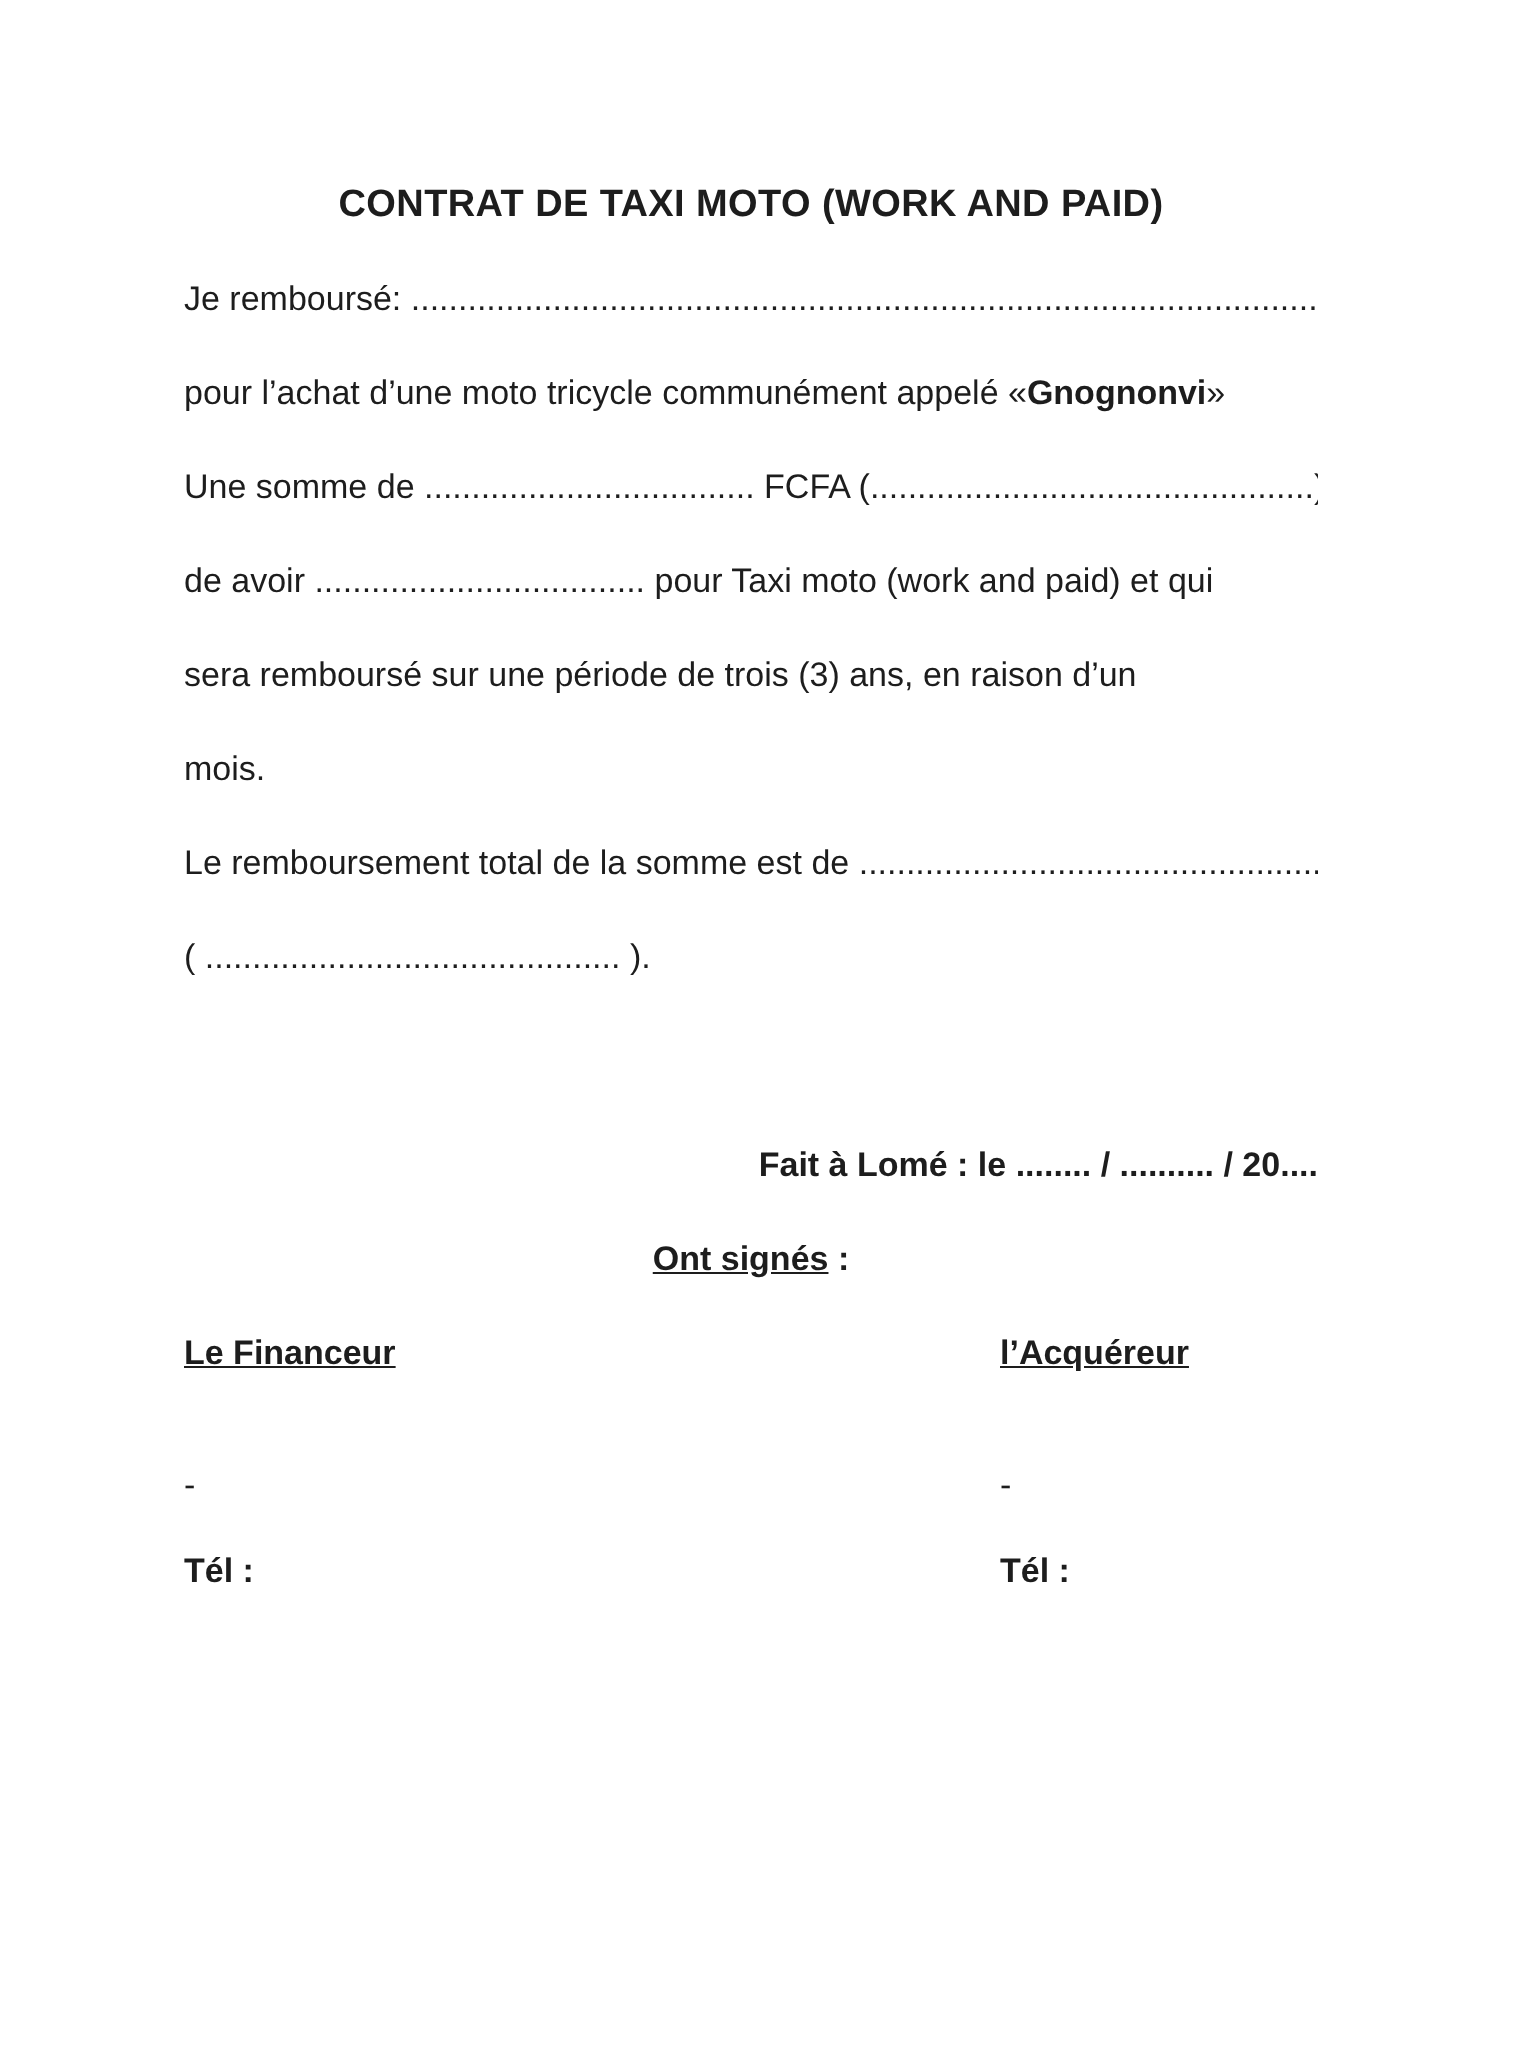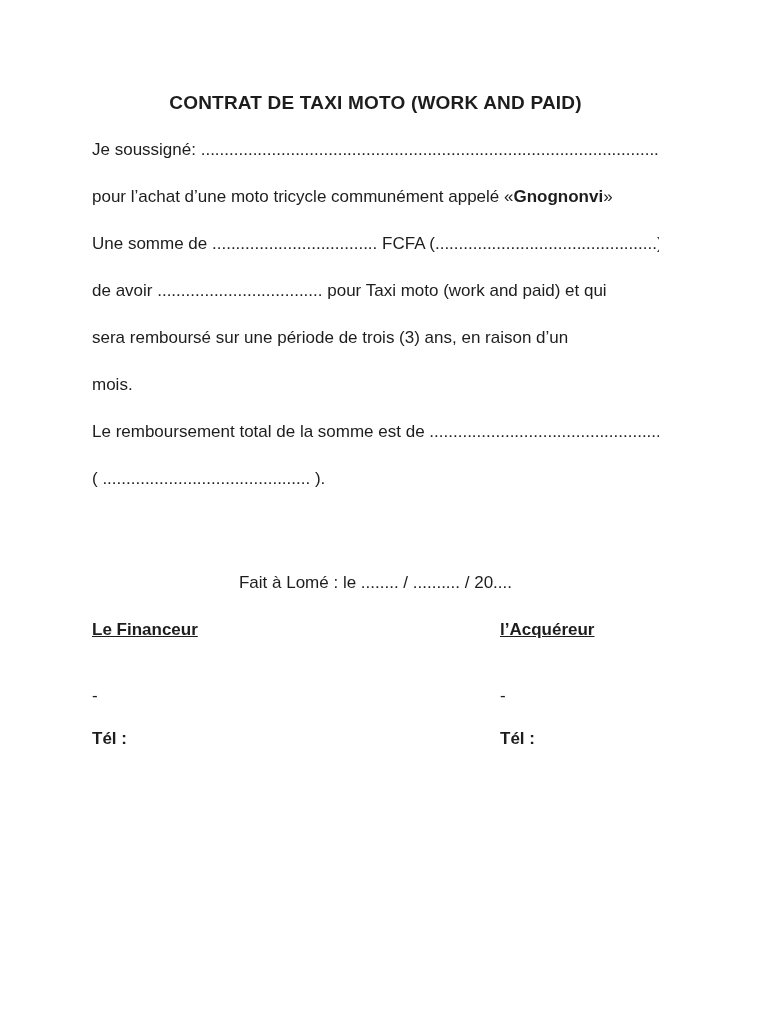--- a/index.html
+++ b/index.html
@@ -25,37 +25,37 @@
       letter-spacing: 0.2px;
     }
     .line {
       height: 47px;
       line-height: 47px;
       margin: 0;
       font-size: 17px;
       white-space: nowrap;
       overflow: hidden;
     }
-    .right  { text-align: center; }
+    .right  { text-align: right; font-weight: bold; }
     .center { text-align: center; }
     .b { font-weight: 700; }
     .u { text-decoration: underline; }
     .sp1 { height: 57px; }
     .sp2 { height: 24px; }
     .sig { display: grid; grid-template-columns: 408px 1fr; }
     .dashrow .line { height: 38px; line-height: 38px; }
   </style>
 </head>
 <body>
 
 <div class="page">
 
   <h1 class="t-line">CONTRAT DE TAXI MOTO (WORK AND PAID)</h1>
 
-  <p class="line"><span>Je soussigné: </span><span>............................................................................................................</span></p>
+  <p class="line"><span>Je remboursé: </span><span>............................................................................................................</span></p>
 
 
   <p class="line"><span>pour l’achat d’une moto tricycle communément appelé «</span><span class="b">Gnognonvi</span><span>»</span></p>
 
   <p class="line"><span>Une somme de </span><span>...................................</span><span> FCFA (</span><span>...............................................</span><span>)</span></p>
 
   <p class="line"><span>de avoir </span><span>...................................</span><span> pour Taxi moto (work and paid) et qui</span></p>
 
   <p class="line">sera remboursé sur une période de trois (3) ans, en raison d’un</p>
 
@@ -63,20 +63,21 @@
   <p class="line">mois.</p>
 
   <p class="line"><span>Le remboursement total de la somme est de </span><span>....................................................</span></p>
 
   <p class="line"><span>( </span><span>............................................</span><span> ).</span></p>
 
   <div class="sp1"></div>
 
   <p class="line right">Fait à Lomé : le ........ / .......... / 20....</p>
 
+  <p class="line center"><span class="b u">Ont signés</span><span class="b"> :</span></p>
 
   <div class="sig">
     <p class="line"><span class="b u">Le Financeur</span></p>
     <p class="line"><span class="b u">l’Acquéreur</span></p>
   </div>
 
   <div class="sp2"></div>
 
   <div class="sig dashrow">
     <p class="line">-</p>

